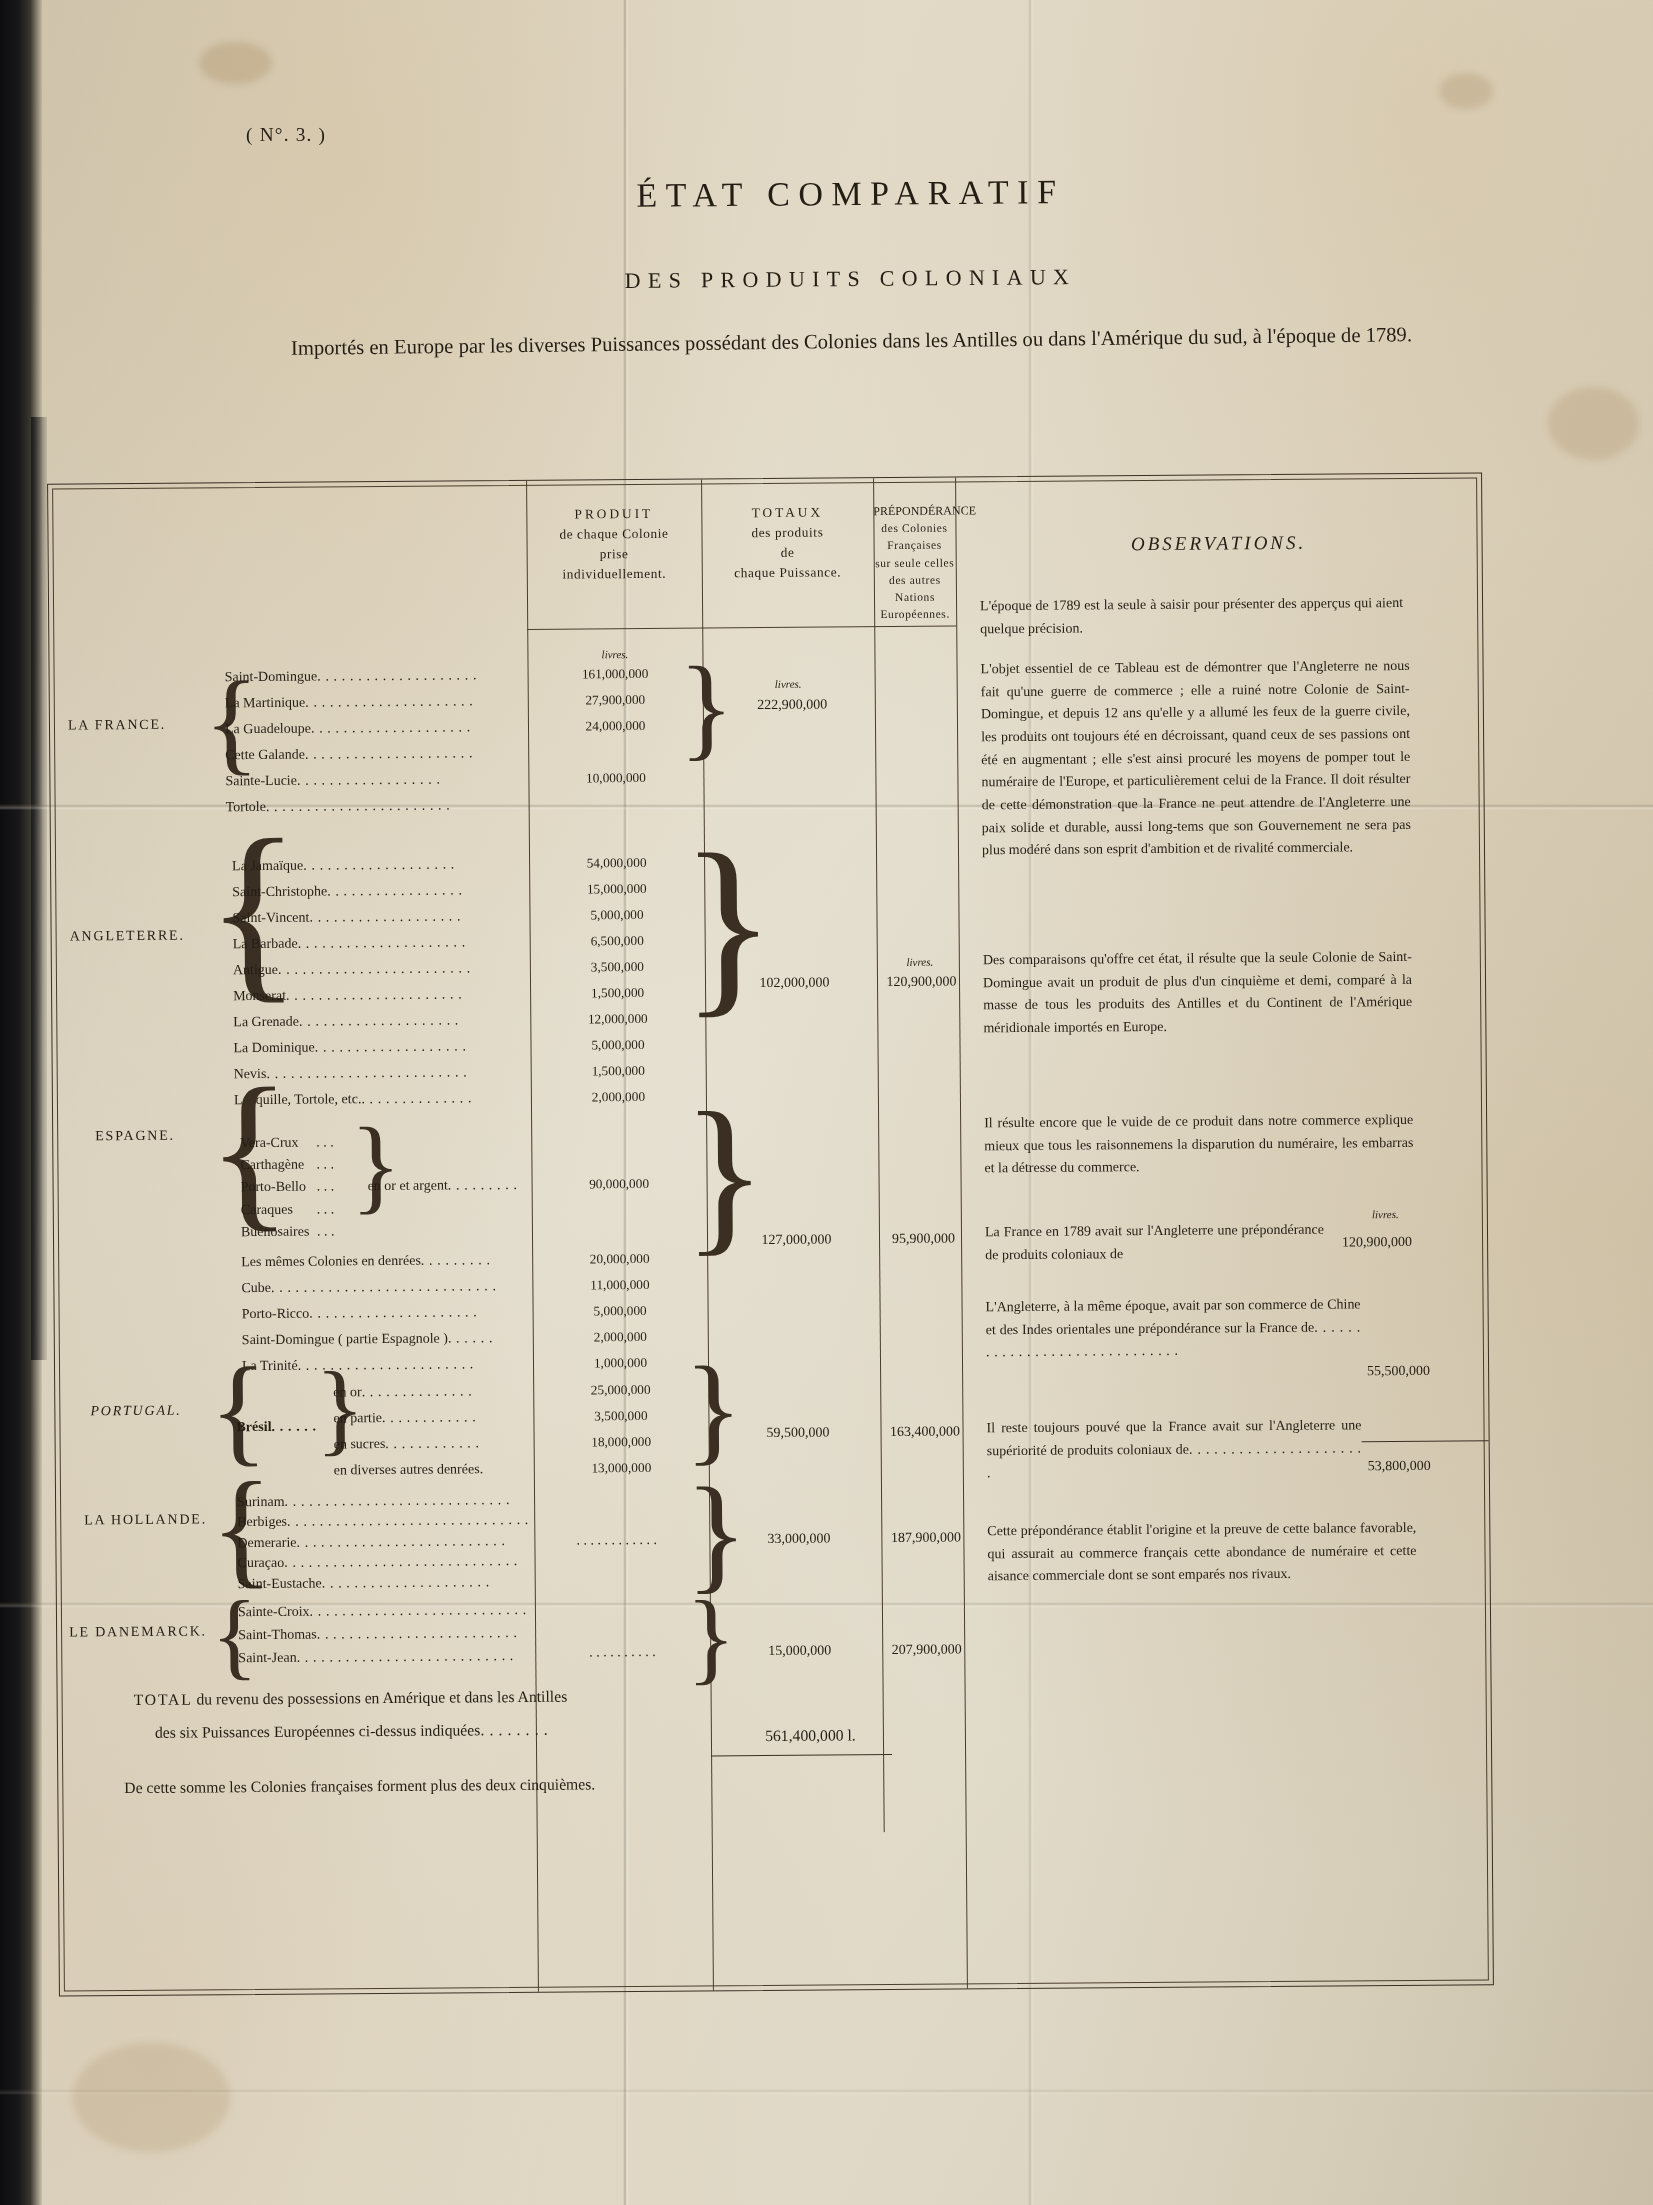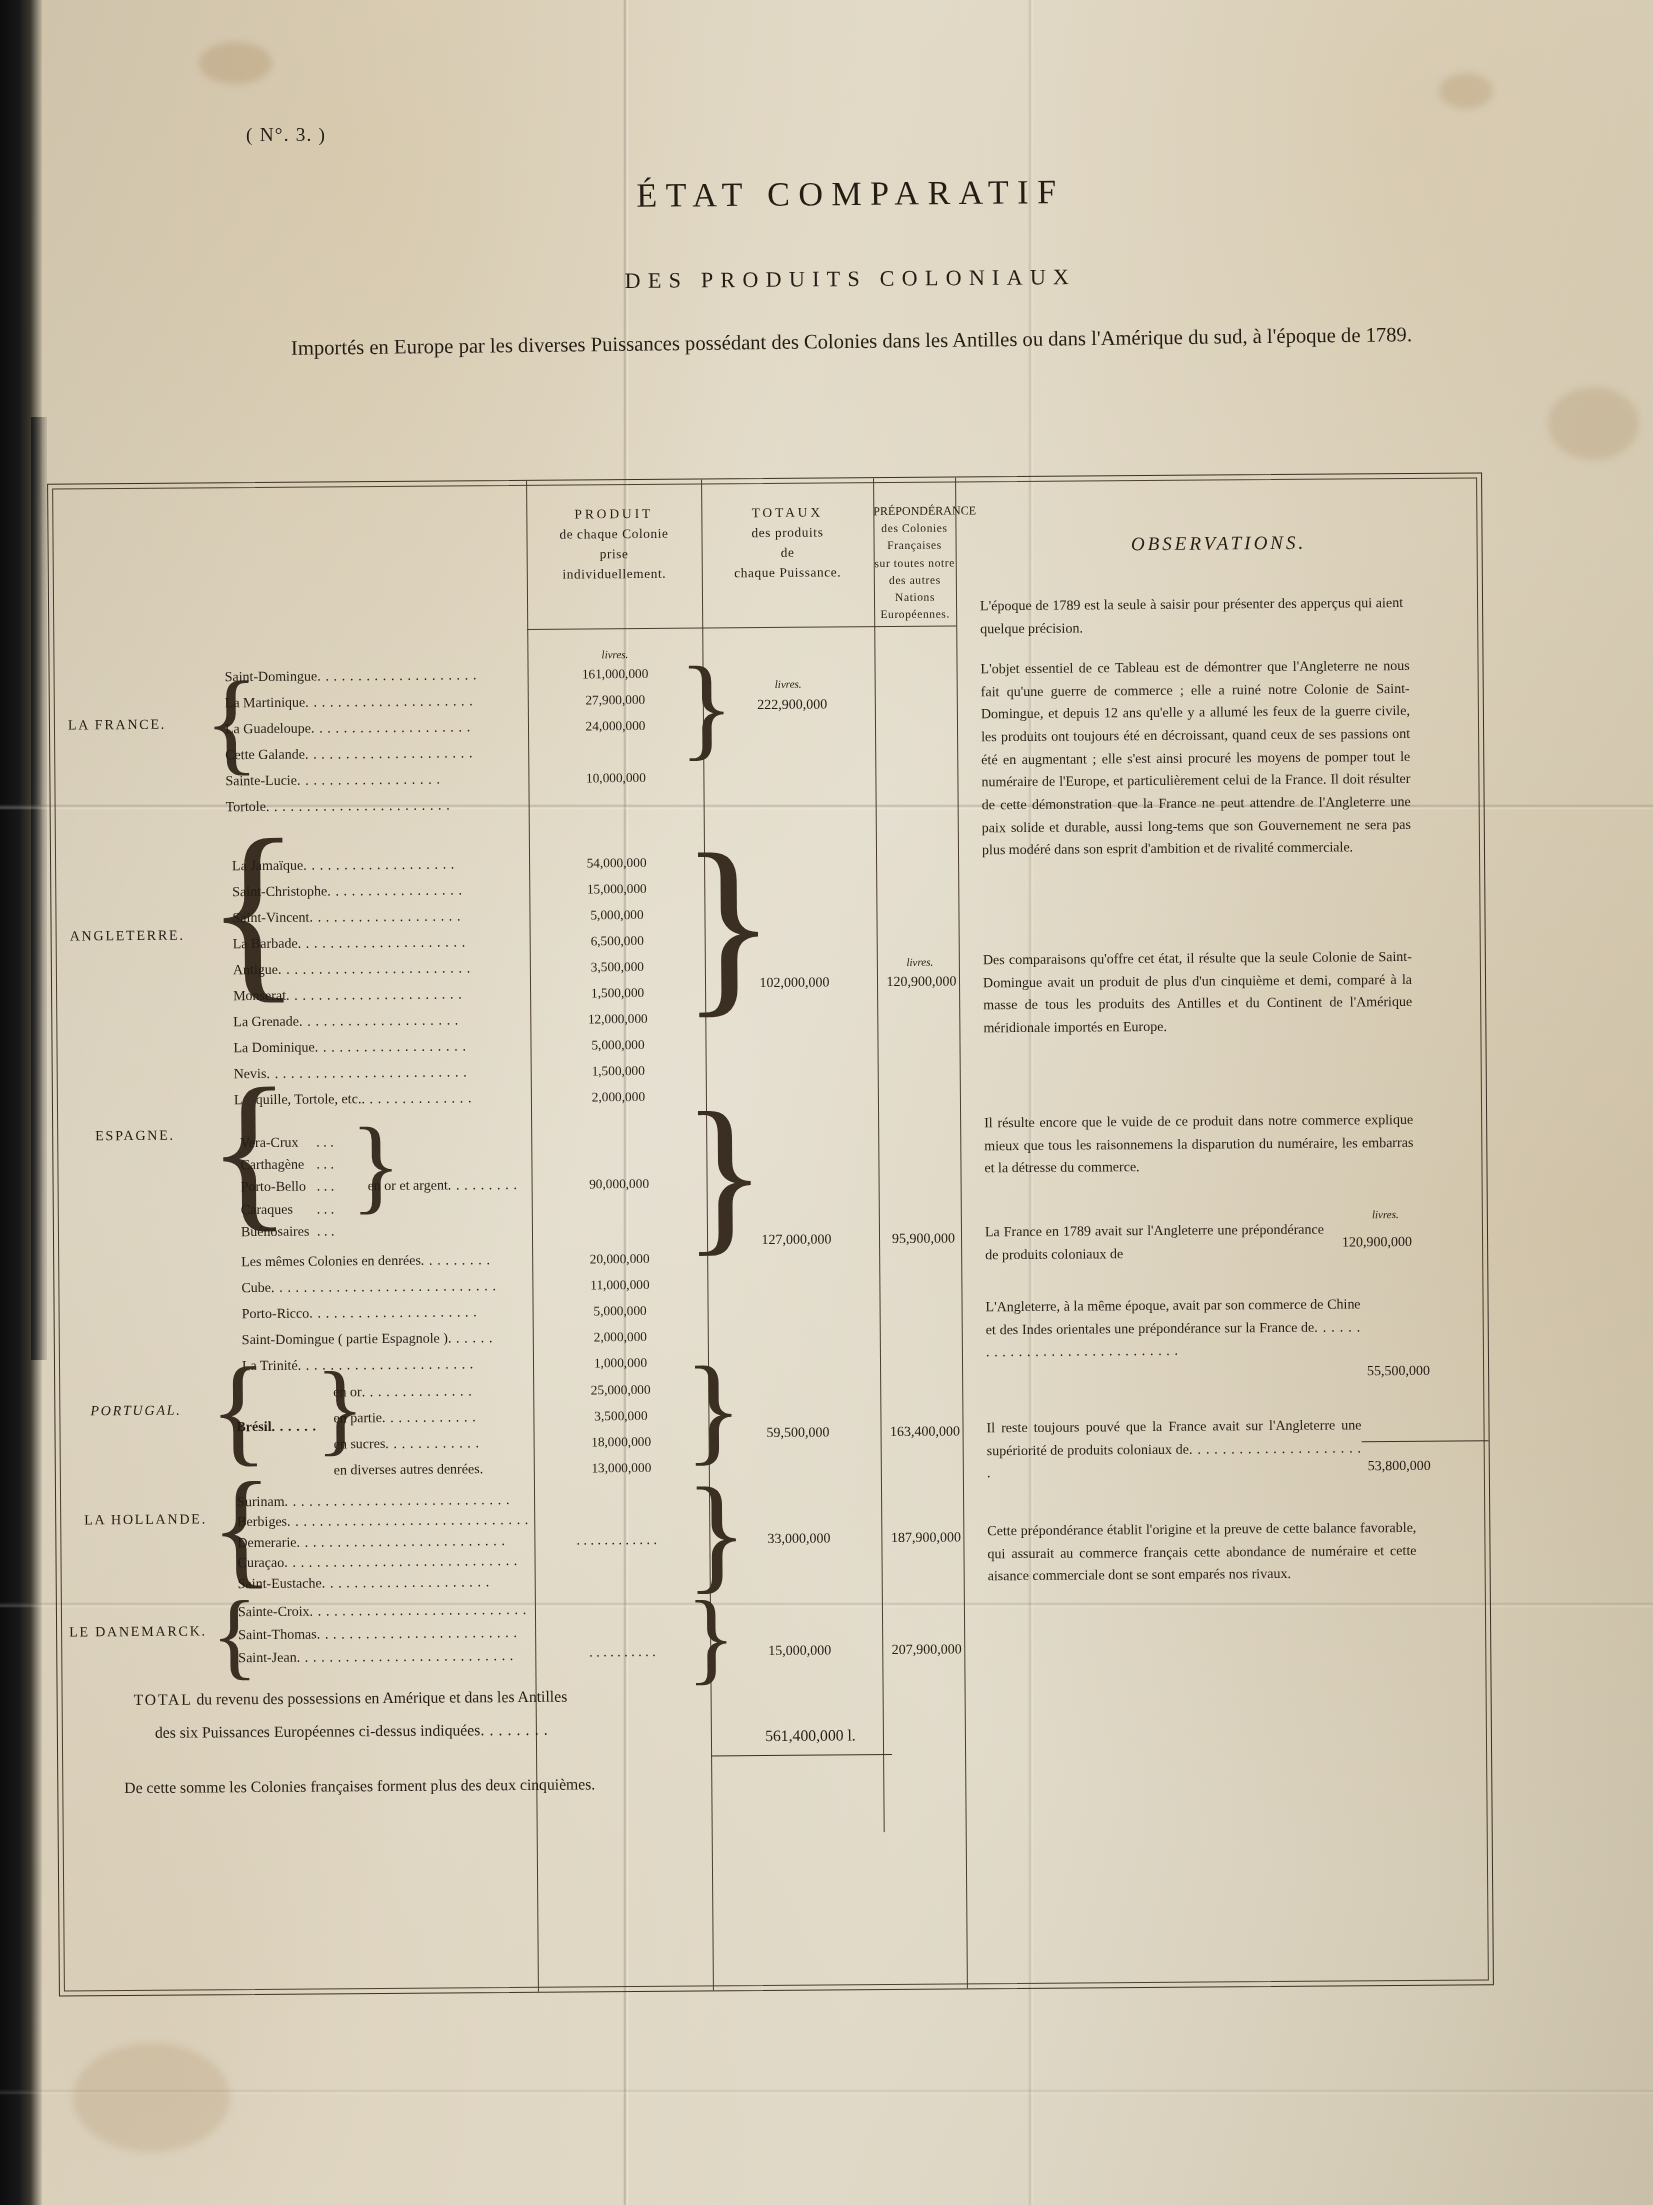--- a/index.html
+++ b/index.html
@@ -264,21 +264,21 @@
       <div class="colhead" style="left:653px; top:24px; width:172px;">
         <div class="cap">TOTAUX</div>
         <div>des produits</div>
         <div>de</div>
         <div>chaque Puissance.</div>
       </div>
 
       <div class="colhead" style="left:825px; top:24px; width:82px; font-size:12px;">
         <div style="letter-spacing:0px; font-size:12px;">PRÉPONDÉRANCE</div>
         <div style="font-size:11.5px;text-align:center;">des Colonies Françaises</div>
-        <div style="font-size:11.5px;">sur toutes notre</div>
+        <div style="font-size:11.5px;">sur seule celles</div>
         <div style="font-size:11.5px;">des autres Nations</div>
         <div style="font-size:11.5px;">Européennes.</div>
       </div>
 
       <div class="obs-title" style="left:907px; top:57px; width:526px;">OBSERVATIONS.</div>
 
       <div class="power" style="left:18px; top:233px;">LA FRANCE.</div>
       <div class="bracechar" style="left:154px; top:192px; font-size:115px;">{</div>
 
       <div class="colony" style="left:175px; top:186px;"><span>Saint-Domingue</span><span class="dots">. . . . . . . . . . . . . . . . . . . .</span></div>

